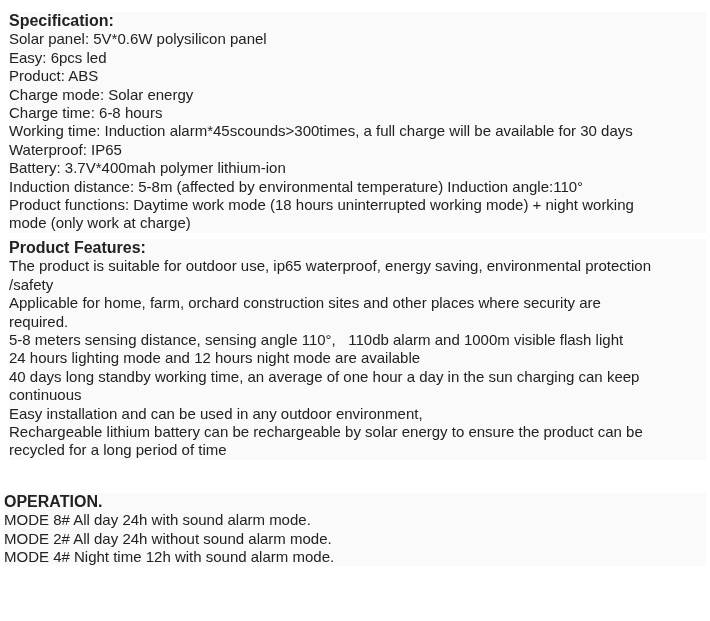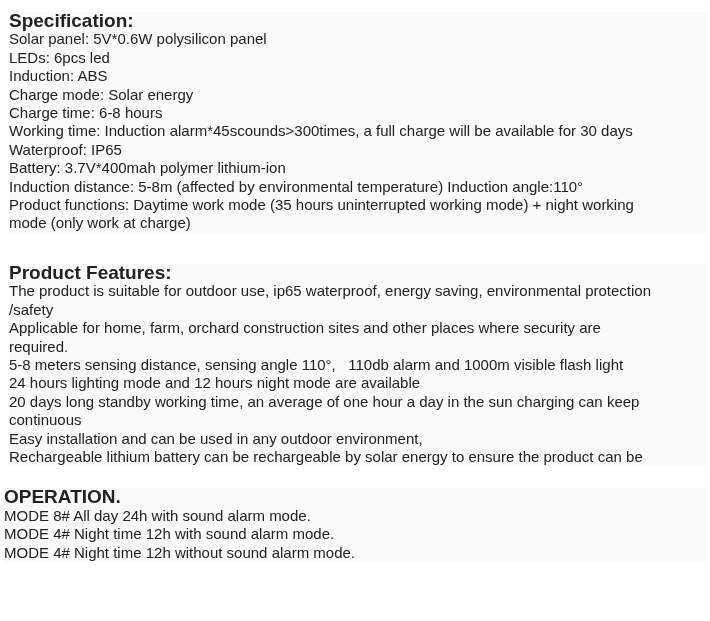--- a/index.html
+++ b/index.html
@@ -16,77 +16,78 @@
     color: #222222;
     -webkit-font-smoothing: antialiased;
   }
   main.doc {
     padding: 12px 4px 0 9px;
   }
   .doc-section {
     margin: 0;
   }
   .doc-section:nth-of-type(2) {
-    margin-top: 31px;
+    margin-top: 6px;
   }
   .doc-section:nth-of-type(3) {
-    margin-top: 22px;
+    margin-top: 33px;
     margin-left: -5px;
   }
   .heading {
     margin: 0;
-    font-size: 19px;
+    font-size: 16px;
     font-weight: bold;
     line-height: 18.4px;
     background: rgba(0, 0, 0, 0.018);
   }
   .line {
     line-height: 18.4px;
     white-space: pre-wrap;
     background: rgba(0, 0, 0, 0.018);
   }
 </style>
 </head>
 <body>
 
 <main class="doc">
   <section class="doc-section">
     <h2 class="heading">Specification:</h2>
     <div class="lines">
         <div class="line">Solar panel: 5V*0.6W polysilicon panel</div>
-        <div class="line">LEDs: 6pcs led</div>
-        <div class="line">Induction: ABS</div>
+        <div class="line">Easy: 6pcs led</div>
+        <div class="line">Product: ABS</div>
         <div class="line">Charge mode: Solar energy</div>
         <div class="line">Charge time: 6-8 hours</div>
         <div class="line">Working time: Induction alarm*45scounds&gt;300times, a full charge will be available for 30 days</div>
         <div class="line">Waterproof: IP65</div>
         <div class="line">Battery: 3.7V*400mah polymer lithium-ion</div>
         <div class="line">Induction distance: 5-8m (affected by environmental temperature) Induction angle:110°</div>
-        <div class="line">Product functions: Daytime work mode (35 hours uninterrupted working mode) + night working</div>
+        <div class="line">Product functions: Daytime work mode (18 hours uninterrupted working mode) + night working</div>
         <div class="line">mode (only work at charge)</div>
       </div>
   </section>
 
   <section class="doc-section">
     <h2 class="heading">Product Features:</h2>
     <div class="lines">
         <div class="line">The product is suitable for outdoor use, ip65 waterproof, energy saving, environmental protection</div>
         <div class="line">/safety</div>
         <div class="line">Applicable for home, farm, orchard construction sites and other places where security are</div>
         <div class="line">required.</div>
         <div class="line">5-8 meters sensing distance, sensing angle 110°,   110db alarm and 1000m visible flash light</div>
         <div class="line">24 hours lighting mode and 12 hours night mode are available</div>
-        <div class="line">20 days long standby working time, an average of one hour a day in the sun charging can keep</div>
+        <div class="line">40 days long standby working time, an average of one hour a day in the sun charging can keep</div>
         <div class="line">continuous</div>
         <div class="line">Easy installation and can be used in any outdoor environment,</div>
         <div class="line">Rechargeable lithium battery can be rechargeable by solar energy to ensure the product can be</div>
+        <div class="line">recycled for a long period of time</div>
       </div>
   </section>
 
   <section class="doc-section">
     <h2 class="heading">OPERATION.</h2>
     <div class="lines">
         <div class="line">MODE 8# All day 24h with sound alarm mode.</div>
+        <div class="line">MODE 2# All day 24h without sound alarm mode.</div>
         <div class="line">MODE 4# Night time 12h with sound alarm mode.</div>
-        <div class="line">MODE 4# Night time 12h without sound alarm mode.</div>
       </div>
   </section>
 </main>
 
 </body></html>

